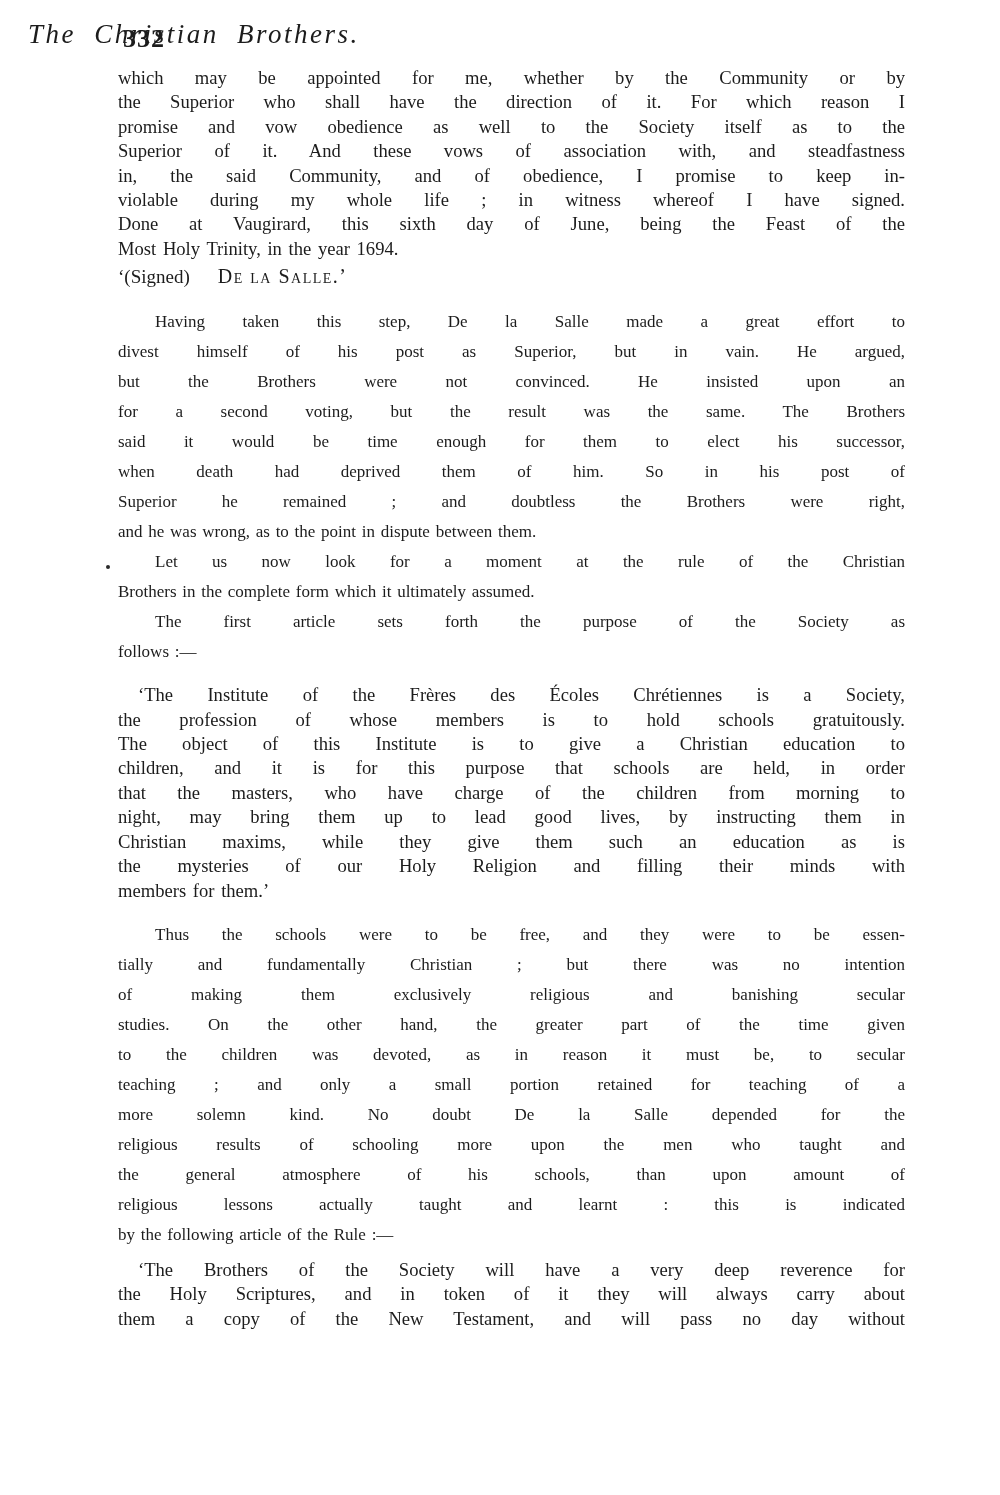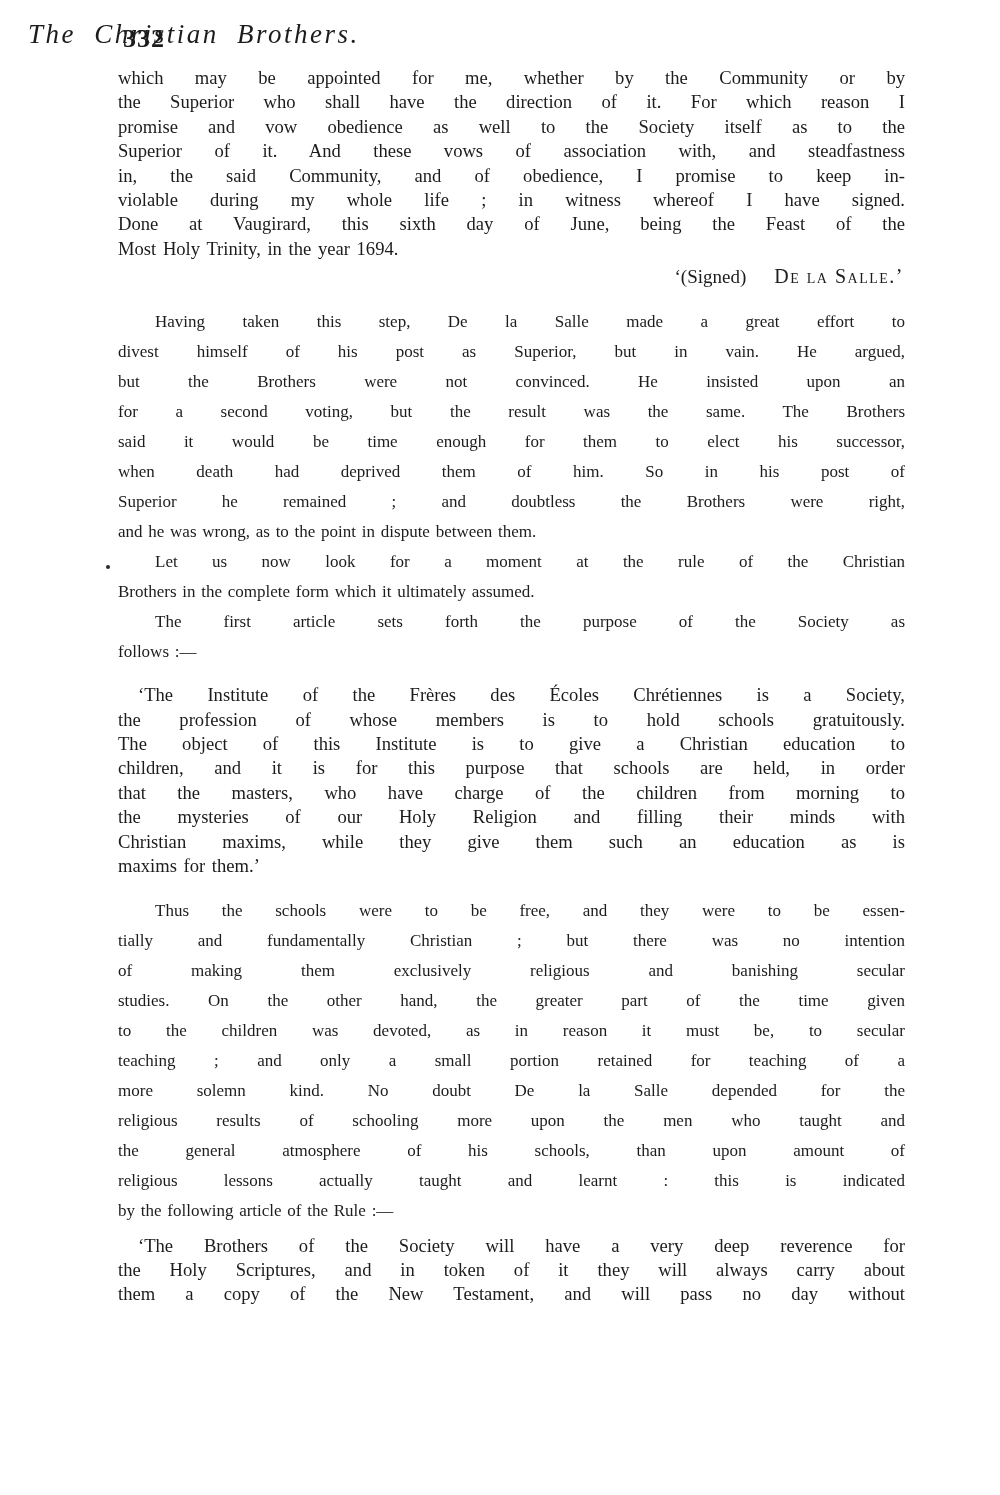--- a/index.html
+++ b/index.html
@@ -64,21 +64,21 @@
   .para.body.indent .line:first-child { text-indent: 37px; }
 
   
   [data-name="signature-line"] { margin-top: 3px; }
   [data-name="para-election"] { margin-top: 18px; }
   [data-name="quote-institute"] { margin-top: 16px; }
   [data-name="para-schools-free"] { margin-top: 17px; }
   [data-name="quote-brothers-reverence"] { margin-top: 8px; }
 
   .sig {
-    text-align: right;
+    text-align: left;
     font-size: 19px;
     line-height: 24px;
     padding-right: 1px;
   }
   .smallcaps {
     font-variant: small-caps;
     letter-spacing: 1.5px;
     margin-left: 28px;
     font-size: 20px;
   }
@@ -155,23 +155,24 @@
       <div class="para body indent" data-name="para-first-article">
         <div class="line" data-name="text-line">The first article sets forth the purpose of the Society as</div>
         <div class="line last-left" data-name="text-line">follows :—</div>
       </div>
       <div class="para quote indent" data-name="quote-institute">
         <div class="line" data-name="text-line">‘The Institute of the Frères des Écoles Chrétiennes is a Society,</div>
         <div class="line" data-name="text-line">the profession of whose members is to hold schools gratuitously.</div>
         <div class="line" data-name="text-line">The object of this Institute is to give a Christian education to</div>
         <div class="line" data-name="text-line">children, and it is for this purpose that schools are held, in order</div>
         <div class="line" data-name="text-line">that the masters, who have charge of the children from morning to</div>
+        <div class="line" data-name="text-line">night, may bring them up to lead good lives, by instructing them in</div>
+        <div class="line" data-name="text-line">Christian maxims, while they give them such an education as is</div>
         <div class="line" data-name="text-line">the mysteries of our Holy Religion and filling their minds with</div>
-        <div class="line" data-name="text-line">Christian maxims, while they give them such an education as is</div>
-        <div class="line last-left" data-name="text-line">maxims for them.’</div>
+        <div class="line last-left" data-name="text-line">members for them.’</div>
       </div>
       <div class="para body indent" data-name="para-schools-free">
         <div class="line" data-name="text-line">Thus the schools were to be free, and they were to be essen-</div>
         <div class="line" data-name="text-line">tially and fundamentally Christian ; but there was no intention</div>
         <div class="line" data-name="text-line">of making them exclusively religious and banishing secular</div>
         <div class="line" data-name="text-line">studies.  On the other hand, the greater part of the time given</div>
         <div class="line" data-name="text-line">to the children was devoted, as in reason it must be, to secular</div>
         <div class="line" data-name="text-line">teaching ; and only a small portion retained for teaching of a</div>
         <div class="line" data-name="text-line">more solemn kind.  No doubt De la Salle depended for the</div>
         <div class="line" data-name="text-line">religious results of schooling more upon the men who taught and</div>

